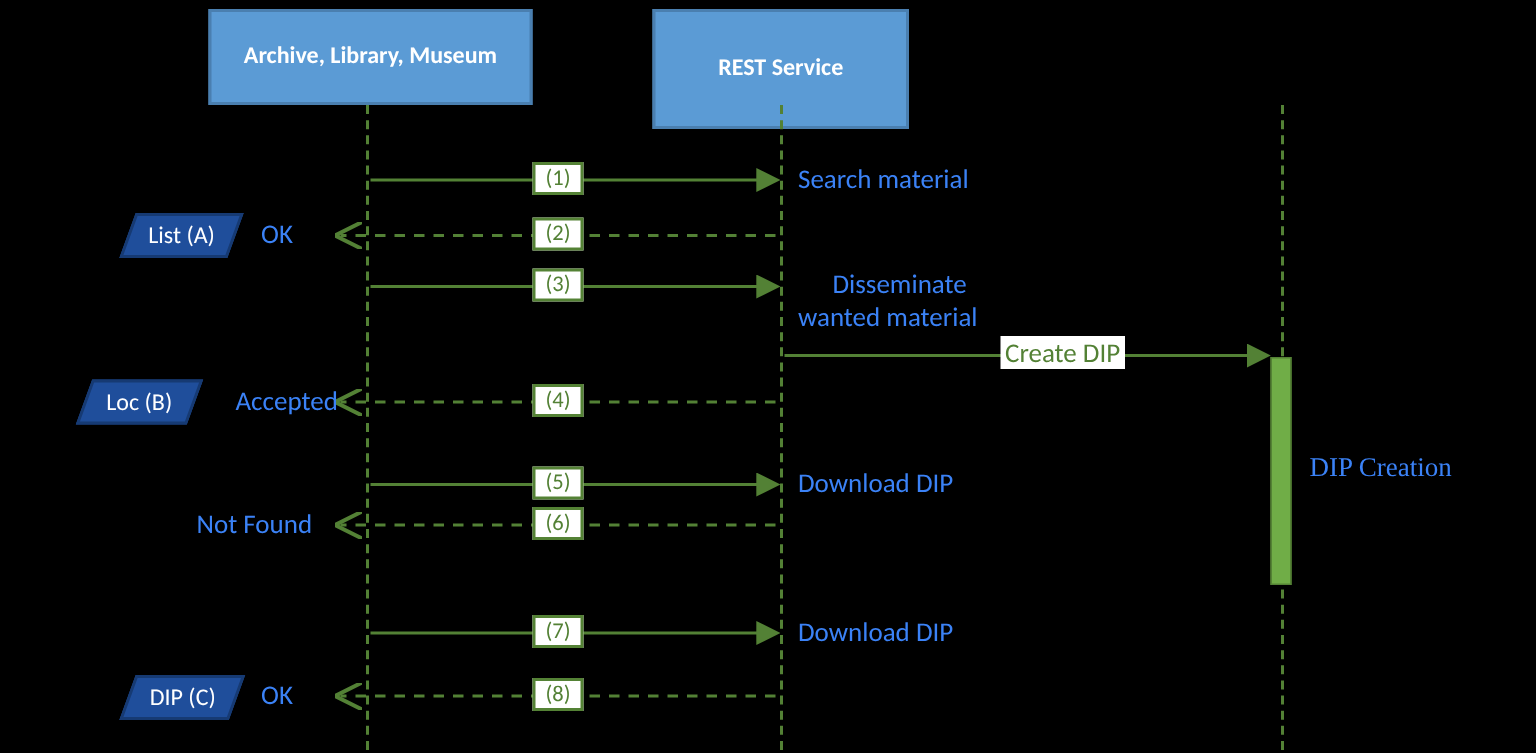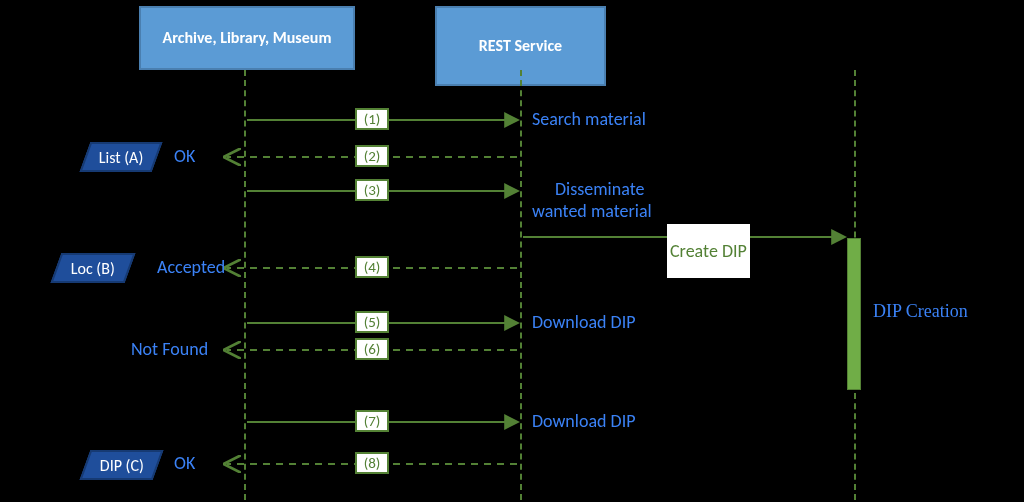--- a/index.html
+++ b/index.html
@@ -58,21 +58,21 @@
   }
   .msg-label {
     position: absolute;
     color: #3b82f6;
     white-space: nowrap;
   }
   .msg-label-green-on-white {
     position: absolute;
     color: #538135;
     background: #ffffff;
-    padding: 16px 3px;
+    padding: 0 3px;
     white-space: nowrap;
   }
   .step-badge {
     position: absolute;
     background: #ffffff;
     border: 2px solid #548235;
     color: #538135;
     width: 34px;
     height: 22px;
     display: flex;

